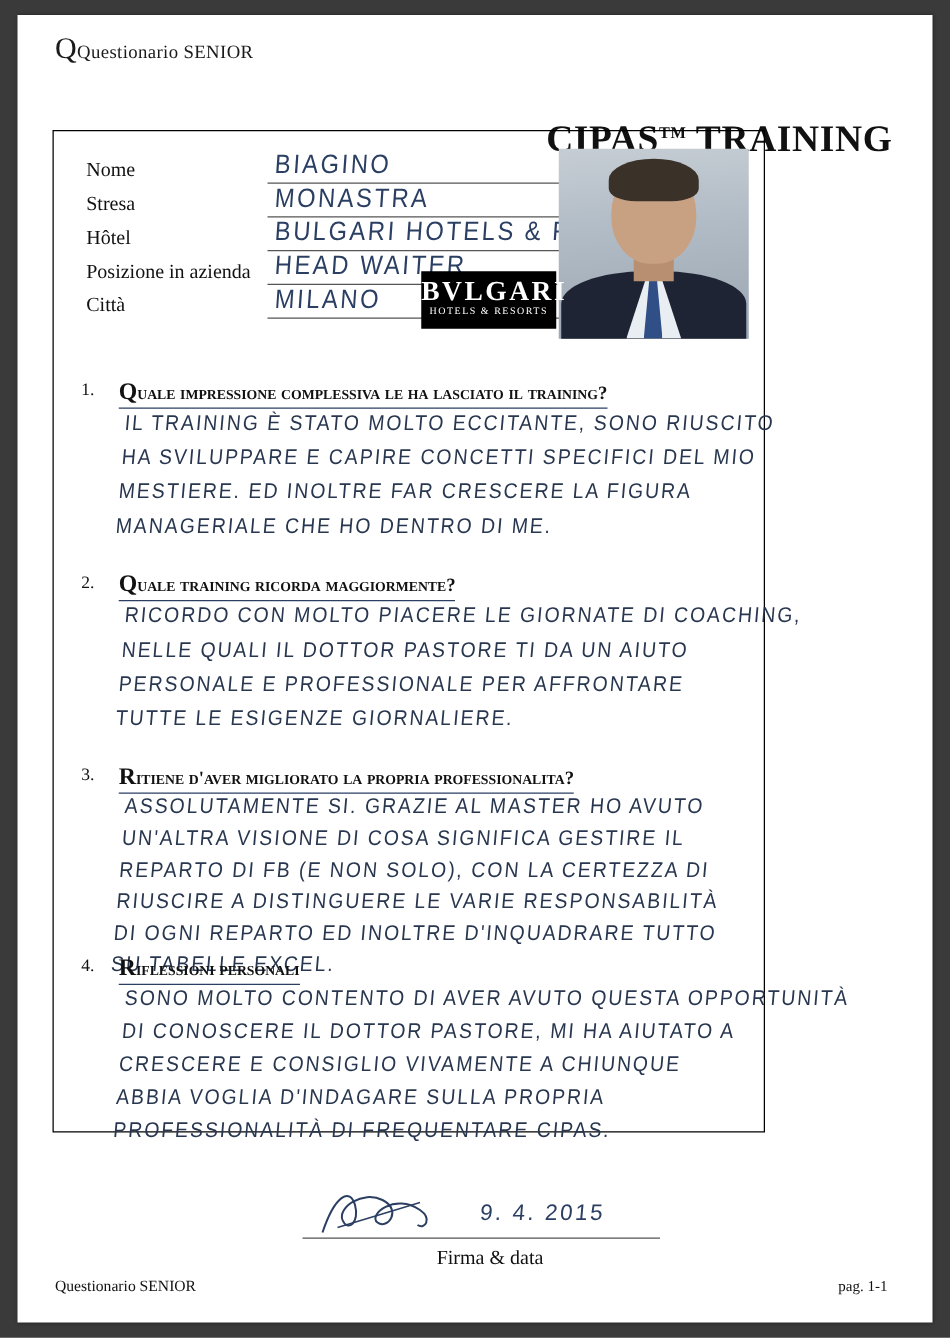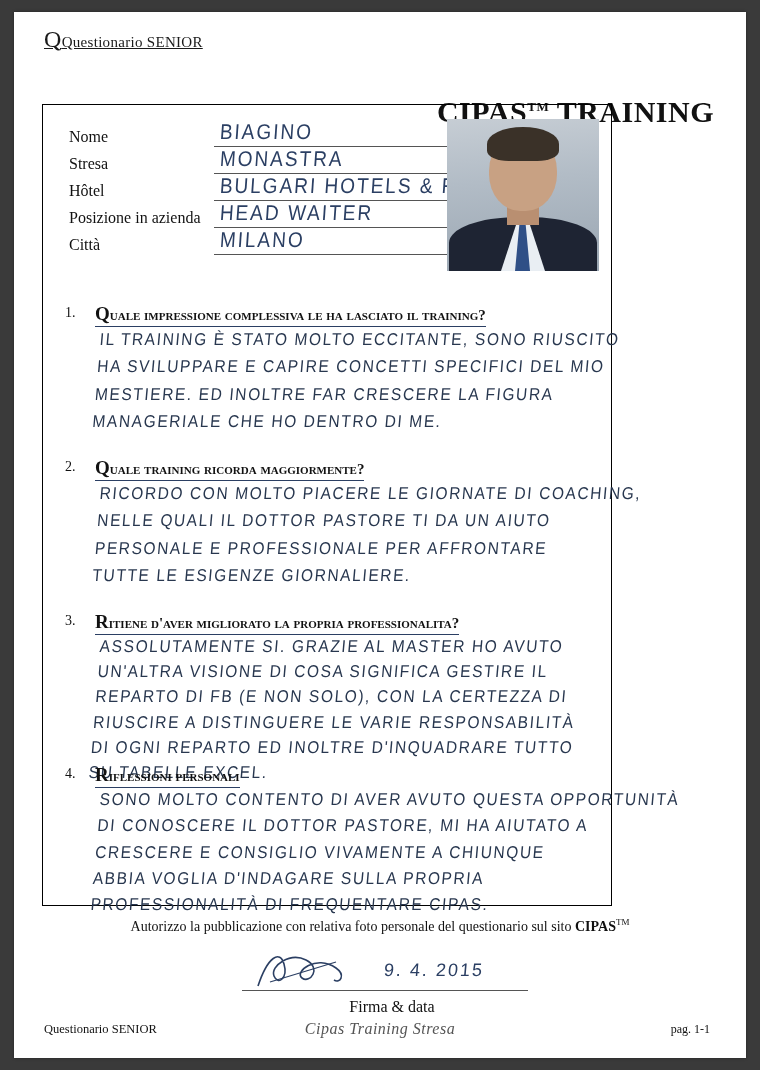--- a/index.html
+++ b/index.html
@@ -29,21 +29,20 @@
     left: 0; top: 0; width: 100%;
   }
   .quest-senior-top {
     position: absolute;
     left: 30px;
     top: 20px;
     font-family: "Liberation Serif", serif;
     font-size: 15px;
     color: #1a1a1a;
     letter-spacing: 0.3px;
-    text-decoration: underline;
   }
   .quest-senior-top .cap {
     font-size: 24px;
     line-height: 14px;
   }
   .brand {
     position: absolute;
     right: 32px;
     top: 48px;
     font-family: "Liberation Serif", serif;
@@ -392,20 +391,24 @@
 
     <div class="photo">
       <div class="shoulders"></div>
       <div class="shirt"></div>
       <div class="tie"></div>
       <div class="neck"></div>
       <div class="head"></div>
       <div class="hair"></div>
     </div>
 
+    <div class="bulgari-logo">
+      <div class="bmain">BVLGARI</div>
+      <div class="bsub">HOTELS &amp; RESORTS</div>
+    </div>
 
     <div class="question" style="top:198px;">
       <span class="q-num">1.</span>
       <span class="q-text"><span class="cap">Q</span><span>uale impressione complessiva le ha lasciato il training?</span></span>
       <div class="answer">
         <div>IL TRAINING È STATO MOLTO ECCITANTE, SONO RIUSCITO</div>
         <div>HA SVILUPPARE E CAPIRE CONCETTI SPECIFICI DEL MIO</div>
         <div>MESTIERE. ED INOLTRE FAR CRESCERE LA FIGURA</div>
         <div>MANAGERIALE CHE HO DENTRO DI ME.</div>
       </div>
@@ -442,33 +445,29 @@
         <div>SONO MOLTO CONTENTO DI AVER AVUTO QUESTA OPPORTUNITÀ</div>
         <div>DI CONOSCERE IL DOTTOR PASTORE, MI HA AIUTATO A</div>
         <div>CRESCERE E CONSIGLIO VIVAMENTE A CHIUNQUE</div>
         <div>ABBIA VOGLIA D'INDAGARE SULLA PROPRIA</div>
         <div>PROFESSIONALITÀ DI FREQUENTARE CIPAS.</div>
       </div>
     </div>
 
   </div>
 
-  <div class="auth">
-    <span>Autorizzo la pubblicazione con relativa foto personale del questionario sul sito </span><b>CIPAS</b><span class="tm">TM</span>
-  </div>
 
   <div class="sign-area">
     <svg class="sign-scribble" viewBox="0 0 110 46">
       <path d="M8 40 C18 10, 30 4, 34 18 C38 32, 28 40, 24 30 C20 20, 40 6, 56 14 C72 22, 60 38, 52 32 C44 26, 66 8, 86 22 C96 29, 90 38, 84 34" fill="none" stroke="#2b3f63" stroke-width="1.6"></path>
       <path d="M20 36 L86 16" fill="none" stroke="#2b3f63" stroke-width="1.2"></path>
     </svg>
     <span class="sign-date">9. 4. 2015</span>
     <span class="sign-line"></span>
     <div class="sign-caption">Firma &amp; data</div>
   </div>
 
   <div class="page-footer">
     <span class="pf-left">Questionario SENIOR</span>
-    <span class="pf-center">Cipas Training Stresa</span>
     <span class="pf-right">pag. 1-1</span>
   </div>
 
 </div>
 
 </body></html>

